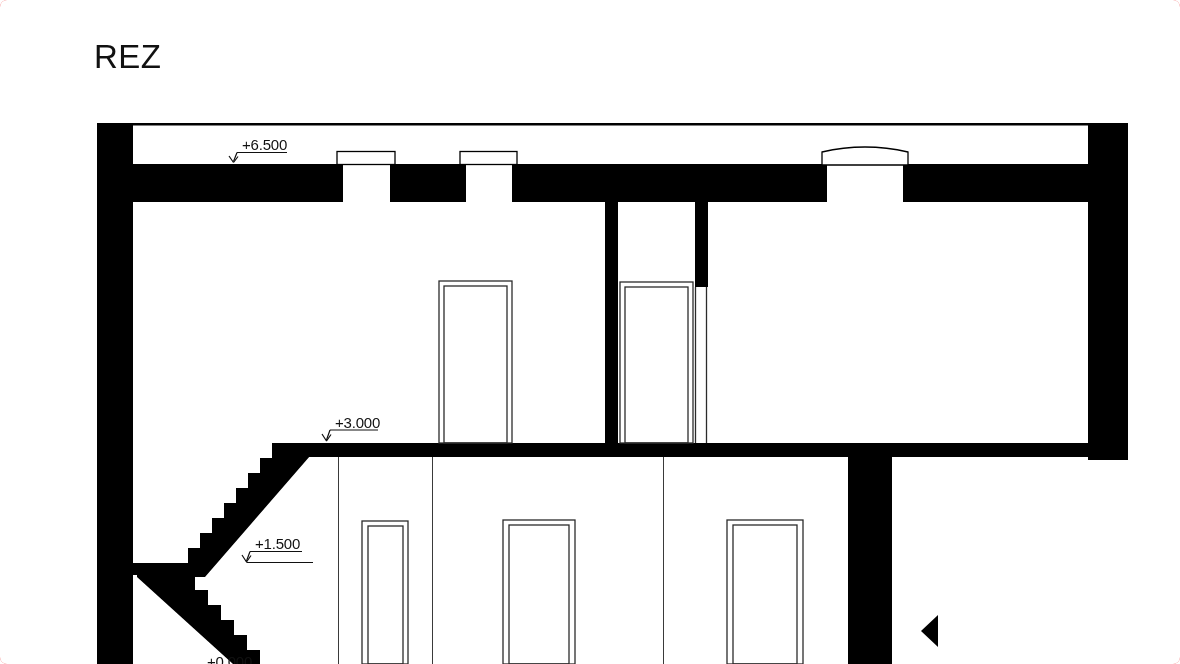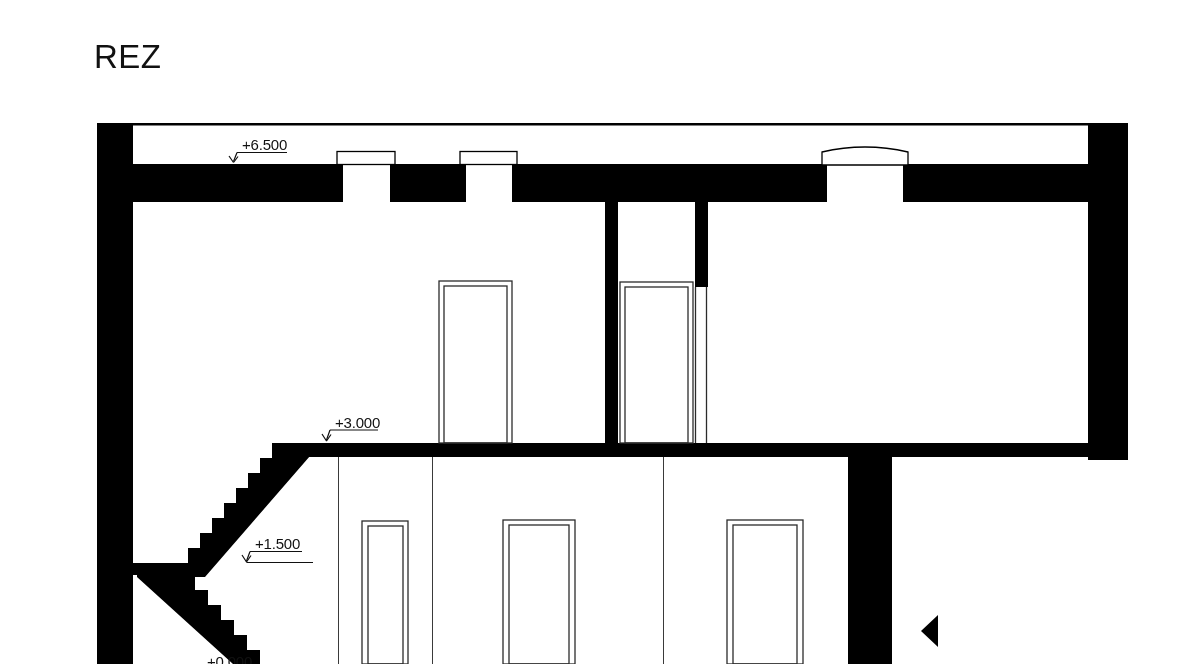--- a/index.html
+++ b/index.html
@@ -1,17 +1,17 @@
 <!DOCTYPE html>
 <html><head>
 <meta charset="utf-8">
 <style>
   html,body{margin:0;padding:0;background:#ffffff;}
   .sheet{position:relative;width:1180px;height:664px;background:#ef4444;overflow:hidden;
-         font-family:"Liberation Sans",sans-serif;}
+         font-family:"Liberation Sans",sans-serif;border-radius:7px;}
   svg{display:block}
   .lvl-text{font-family:"Liberation Sans",sans-serif;font-size:15px;fill:#111;letter-spacing:-0.2px;}
   .title-text{font-family:"Liberation Sans",sans-serif;font-size:33px;fill:#111;letter-spacing:0.5px;}
 </style>
 </head>
 <body>
 
 <div class="sheet">
 <svg width="1180" height="664" viewBox="0 0 1180 664">
 

